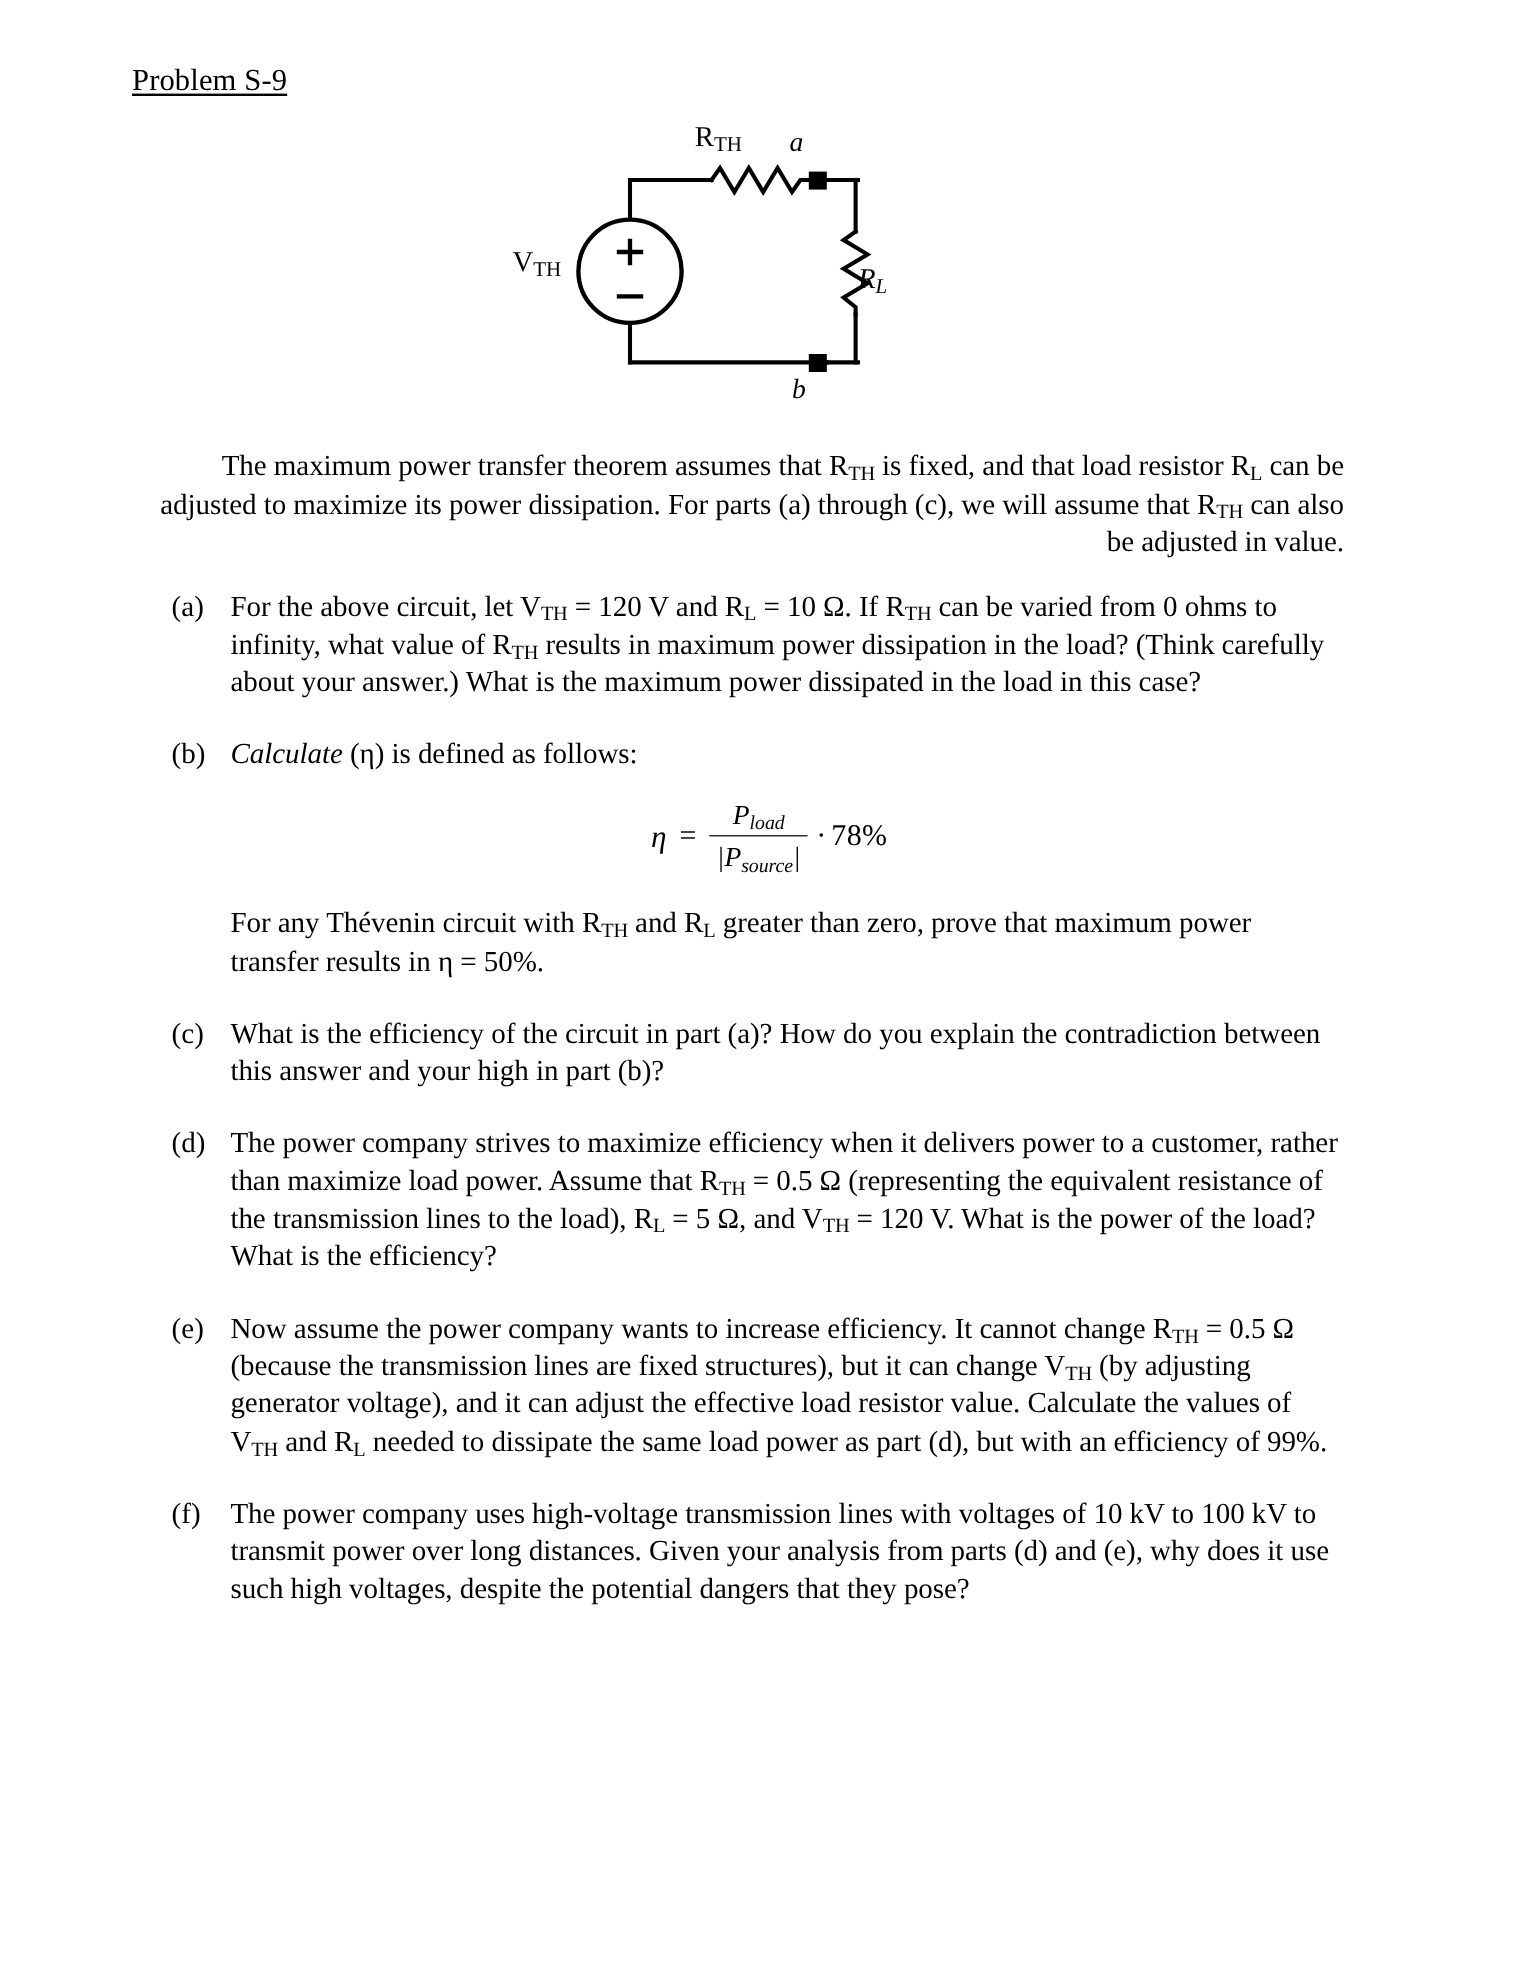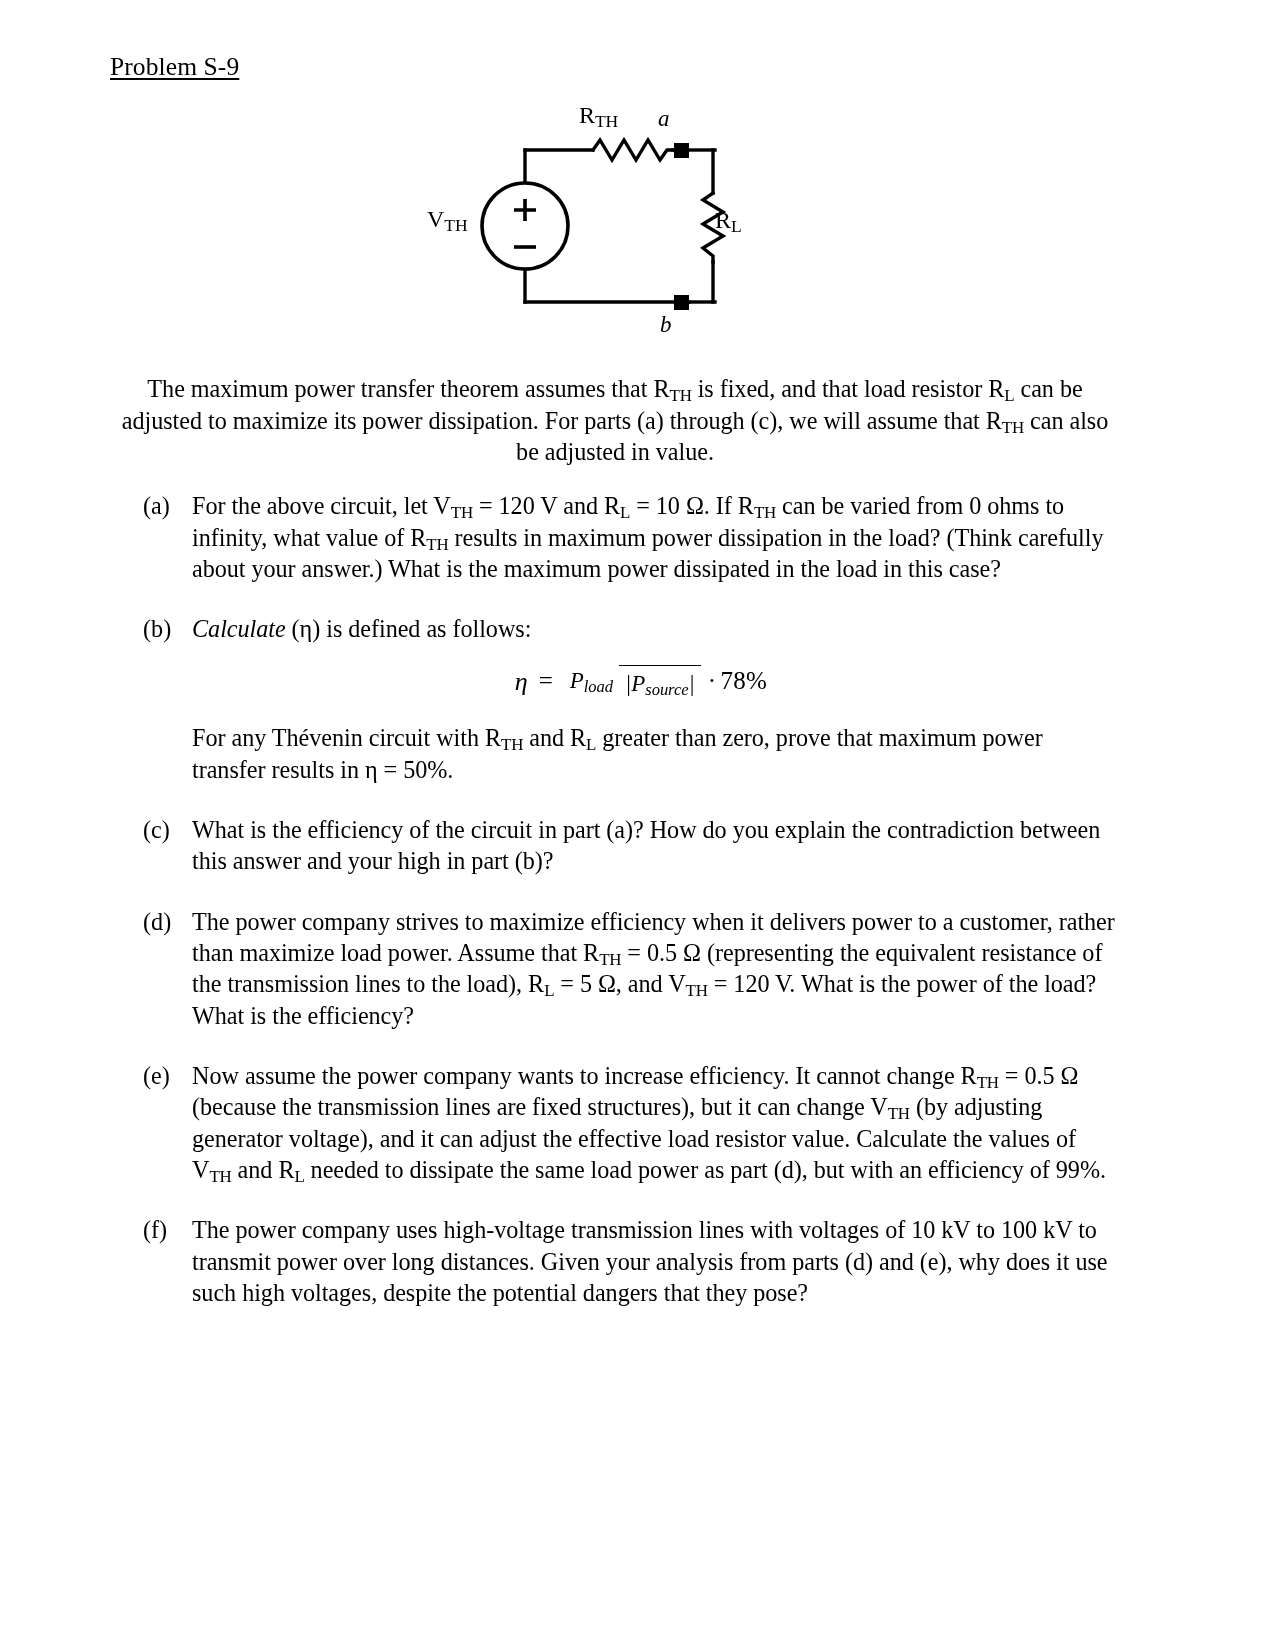--- a/index.html
+++ b/index.html
@@ -55,28 +55,28 @@
     top: 0.22em;
     letter-spacing: -0.1px;
   }
   .lbl-italic {
     font-style: italic;
     font-size: 23px;
   }
   .lbl-rth   { left: 164px; top: 8px; }
   .lbl-a     { left: 243px; top: 12px; }
   .lbl-vth   { left: 12px;  top: 112px; }
-  .lbl-rl    { left: 300px; top: 113px; }
+  .lbl-rl    { left: 300px; top: 126px; font-style: italic; }
   .lbl-b     { left: 245px; top: 218px; }
 
   
   .para {
     font-size: 24.2px;
     line-height: 1.295;
-    text-align: center;
+    text-align: right;
     margin: 0;
     letter-spacing: -0.05px;
   }
   .intro { margin-top: 18px; }
 
   .items { margin-top: 23px; }
   .item {
     display: flex;
     align-items: flex-start;
     margin-top: 29px;
@@ -116,21 +116,21 @@
     font-size: 25px;
   }
   .eq-eta {
     font-family: "Liberation Serif", "DejaVu Serif", serif;
     font-style: italic;
     font-size: 26px;
   }
   .eq-eq { margin: 0 11px 0 11px; font-size: 25px; }
   .frac {
     display: inline-flex;
-    flex-direction: row;
+    flex-direction: column;
     align-items: center;
     vertical-align: middle;
     font-style: italic;
   }
   .frac .num {
     padding: 0 6px 2px 6px;
     font-size: 23px;
   }
   .frac .den {
     border-top: 1.6px solid #000;

